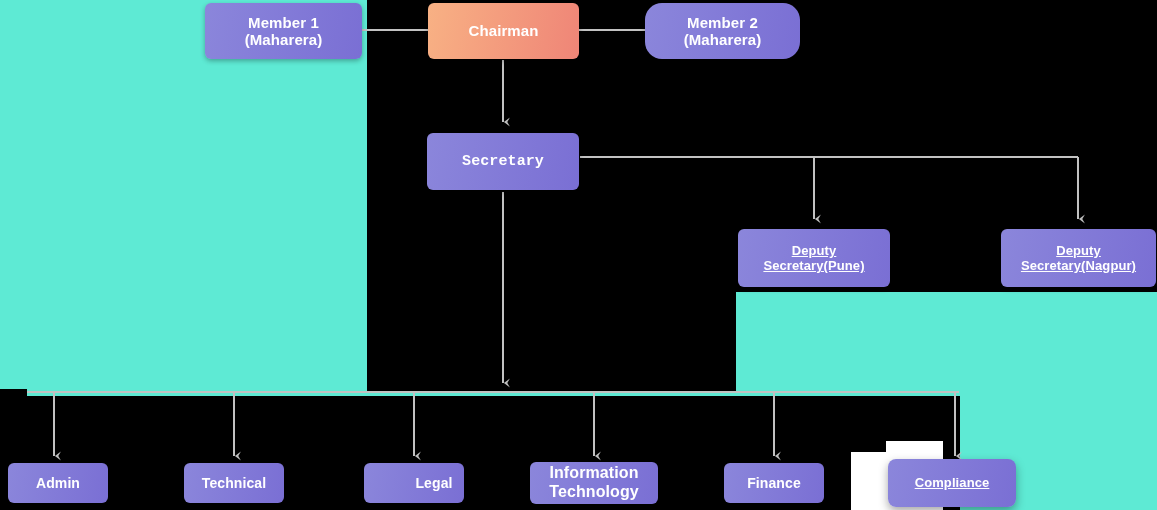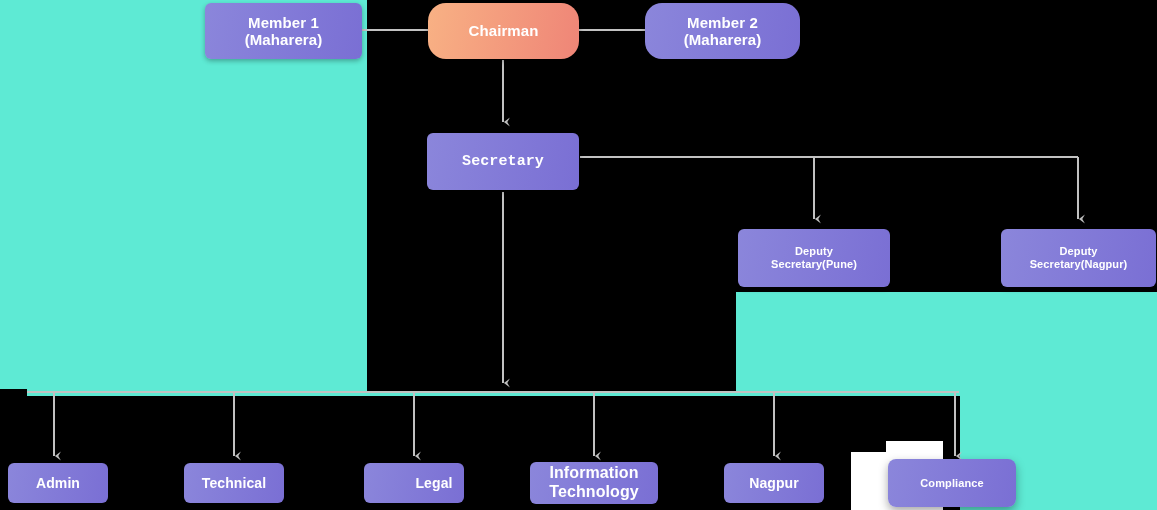--- a/index.html
+++ b/index.html
@@ -49,34 +49,33 @@
     font-weight: bold;
     line-height: 1.16;
     letter-spacing: 0.1px;
     background-image: linear-gradient(100deg, #8b86db 0%, #7a6fd4 100%);
     box-shadow: 0 2px 5px rgba(0,0,0,0.30);
     padding: 2px 6px;
   }
 
   .node.accent {
     background-image: linear-gradient(100deg, #f8b184 0%, #ef8577 100%);
-    border-radius: 18px;
   }
 
   .node.hovered {
     border-radius: 8px;
     box-shadow: 0 4px 10px rgba(0,0,0,0.35);
   }
 
   .node .node-label { display: block; width: 100%; }
 
   
   .t-15 { font-size: 15px; }
   .t-14 { font-size: 14px; }
-  .t-13 { font-size: 11px; }
+  .t-13 { font-size: 13px; text-decoration: underline; }
   .t-12 { font-size: 16px; }
 </style>
 </head>
 <body>
 
 <div id="chart-root">
 
   <div class="artifact" style="left:367px;  top:0px;   width:736px;  height:60px;"></div>
   <div class="artifact" style="left:1103px; top:0px;   width:54px;   height:230px;"></div>
   <div class="artifact" style="left:367px;  top:60px;  width:736px;  height:232px;"></div>
@@ -159,20 +158,20 @@
   <div class="node t-14" style="left:364px; top:463px; width:100px; height:40px;padding-left:46px;">
     <span class="node-label">Legal</span>
   </div>
 
   <div class="node t-12" style="left:530px; top:462px; width:128px; height:42px; flex-direction:column;">
     <span class="node-label">Information</span>
     <span class="node-label">Technology</span>
   </div>
 
   <div class="node t-14" style="left:724px; top:463px; width:100px; height:40px;">
-    <span class="node-label">Nagpur</span>
+    <span class="node-label">Finance</span>
   </div>
 
   <div class="node hovered t-13" style="left:888px; top:459px; width:128px; height:48px;">
     <span class="node-label">Compliance</span>
   </div>
 
 </div>
 
 </body></html>

